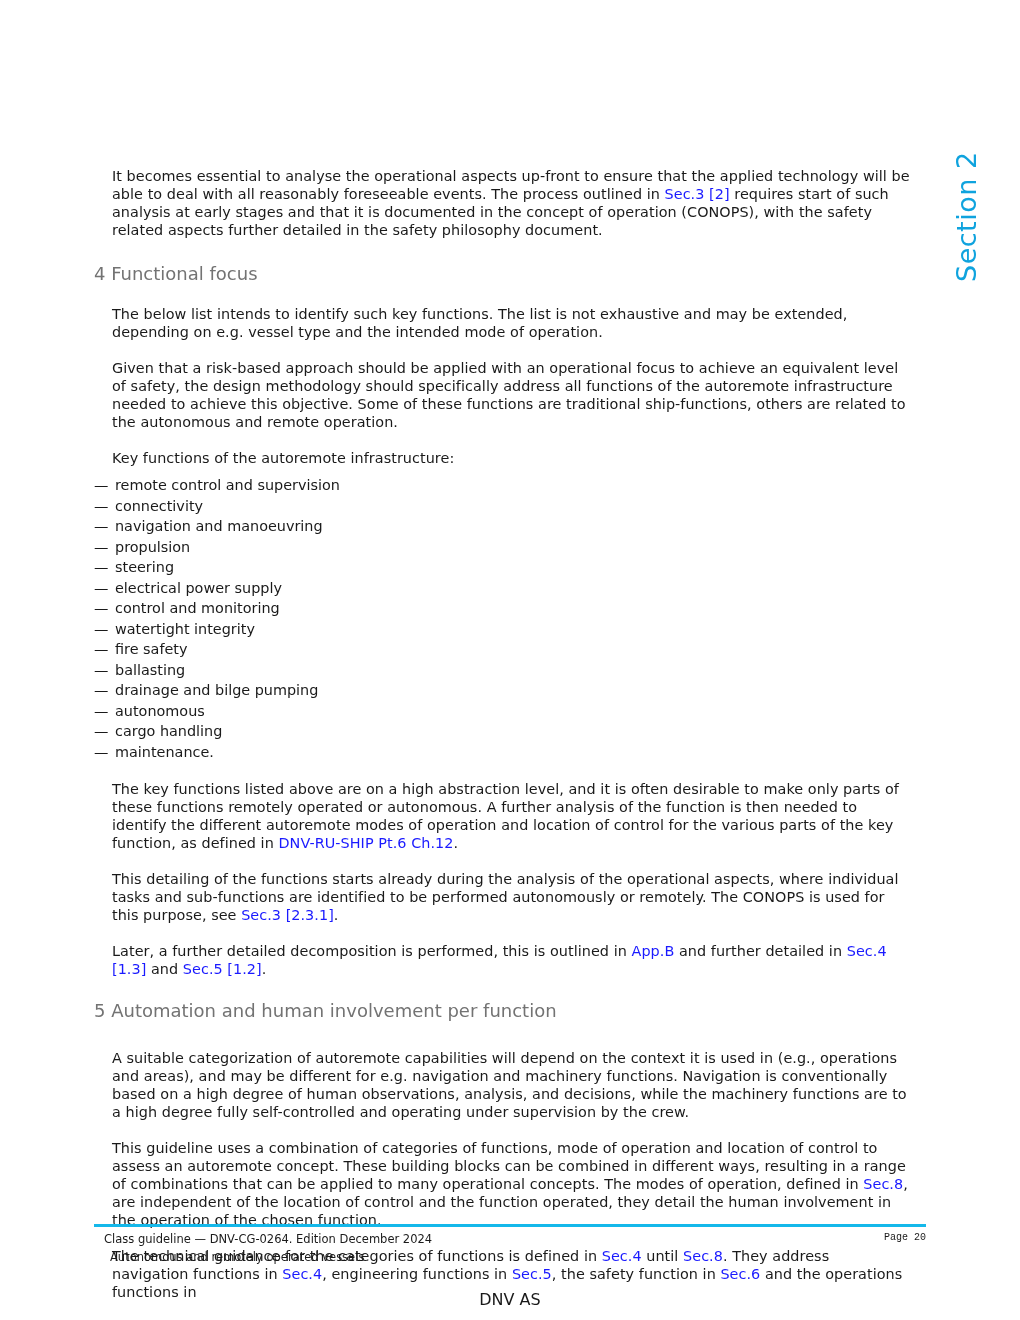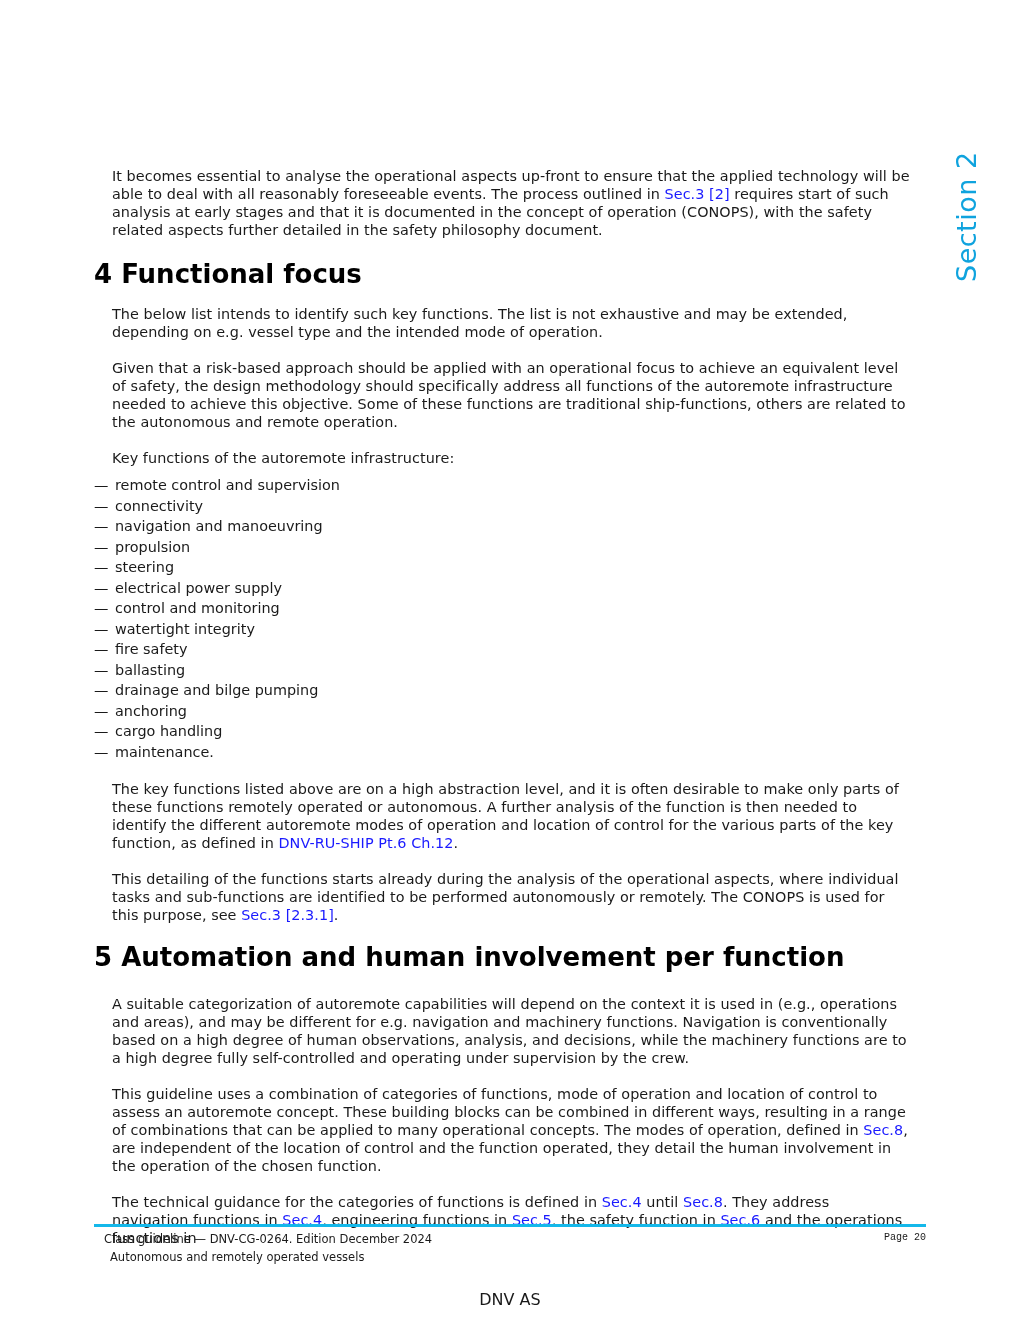--- a/index.html
+++ b/index.html
@@ -2,21 +2,21 @@
 <html><head>
 <meta charset="utf-8">
 <style>
   html, body { margin: 0; padding: 0; background: #ffffff; }
   body { width: 1020px; height: 1320px; position: relative; overflow: hidden;
          font-family: "DejaVu Sans", sans-serif; color: #1a1a1a; }
   .page { position: absolute; left: 94px; top: 149px; width: 834px; }
   p { margin: 18px; font-size: 14.4px; line-height: 18px; letter-spacing: 0.05px; }
   .para { margin-bottom: 5px; }
   a.link { color: #1a1aff; text-decoration: none; }
-  h2 { margin: 0; color: #000000; font-size: 26px; font-weight: bold; line-height: 26px; }
+  h2 { margin: 0; color: #737373; font-size: 18px; font-weight: normal; line-height: 26px; }
   .h4 { margin-top: 22px; margin-bottom: 7px; }
   .h5 { margin-top: 20px; margin-bottom: 25px; }
   ul.dash { list-style: none; margin: 8px 0 8px 0; padding: 0; }
   ul.dash li { font-size: 14.4px; line-height: 20.5px; display: flex; }
   ul.dash li .dash-mark { width: 21px; flex: none; }
   .side-label { position: absolute; left: 951px; top: 282px; transform-origin: left top;
     transform: rotate(-90deg); color: #0fa3de; font-size: 27px; white-space: nowrap; letter-spacing: 0.5px; }
   .footer-rule { position: absolute; left: 94px; top: 1224px; width: 832px; height: 3px; background: #14b8ea; }
   .footer-left1 { position: absolute; left: 104px; top: 1232px; font-size: 11.5px; color: #1a1a1a; }
   .footer-left2 { position: absolute; left: 110px; top: 1250px; font-size: 11.5px; color: #1a1a1a; }
@@ -80,40 +80,43 @@
     <li>
         <span class="dash-mark">—</span>
         <span>ballasting</span>
       </li>
     <li>
         <span class="dash-mark">—</span>
         <span>drainage and bilge pumping</span>
       </li>
     <li>
         <span class="dash-mark">—</span>
-        <span>anchoring</span>
+        <span>autonomous</span>
       </li>
     <li>
         <span class="dash-mark">—</span>
         <span>cargo handling</span>
       </li>
     <li>
         <span class="dash-mark">—</span>
         <span>maintenance.</span>
       </li>
   </ul>
 
   <p class="para">
     <span>The key functions listed above are on a high abstraction level, and it is often desirable to make only parts of these functions remotely operated or autonomous. A further analysis of the function is then needed to identify the different autoremote modes of operation and location of control for the various parts of the key function, as defined in </span><a class="link" href="#">DNV-RU-SHIP Pt.6 Ch.12</a><span>.</span>
   </p>
 
   <p class="para">
     <span>This detailing of the functions starts already during the analysis of the operational aspects, where individual tasks and sub-functions are identified to be performed autonomously or remotely. The CONOPS is used for this purpose, see </span><a class="link" href="#">Sec.3 [2.3.1]</a><span>.</span>
   </p>
 
+  <p class="para">
+    <span>Later, a further detailed decomposition is performed, this is outlined in </span><a class="link" href="#">App.B</a><span> and further detailed in </span><a class="link" href="#">Sec.4 [1.3]</a><span> and </span><a class="link" href="#">Sec.5 [1.2]</a><span>.</span>
+  </p>
 
   <h2 class="h5">5 Automation and human involvement per function</h2>
 
   <p class="para">A suitable categorization of autoremote capabilities will depend on the context it is used in (e.g., operations and areas), and may be different for e.g. navigation and machinery functions. Navigation is conventionally based on a high degree of human observations, analysis, and decisions, while the machinery functions are to a high degree fully self-controlled and operating under supervision by the crew.</p>
 
   <p class="para">
     <span>This guideline uses a combination of categories of functions, mode of operation and location of control to assess an autoremote concept. These building blocks can be combined in different ways, resulting in a range of combinations that can be applied to many operational concepts. The modes of operation, defined in </span><a class="link" href="#">Sec.8</a><span>, are independent of the location of control and the function operated, they detail the human involvement in the operation of the chosen function.</span>
   </p>
 
   <p class="para">

